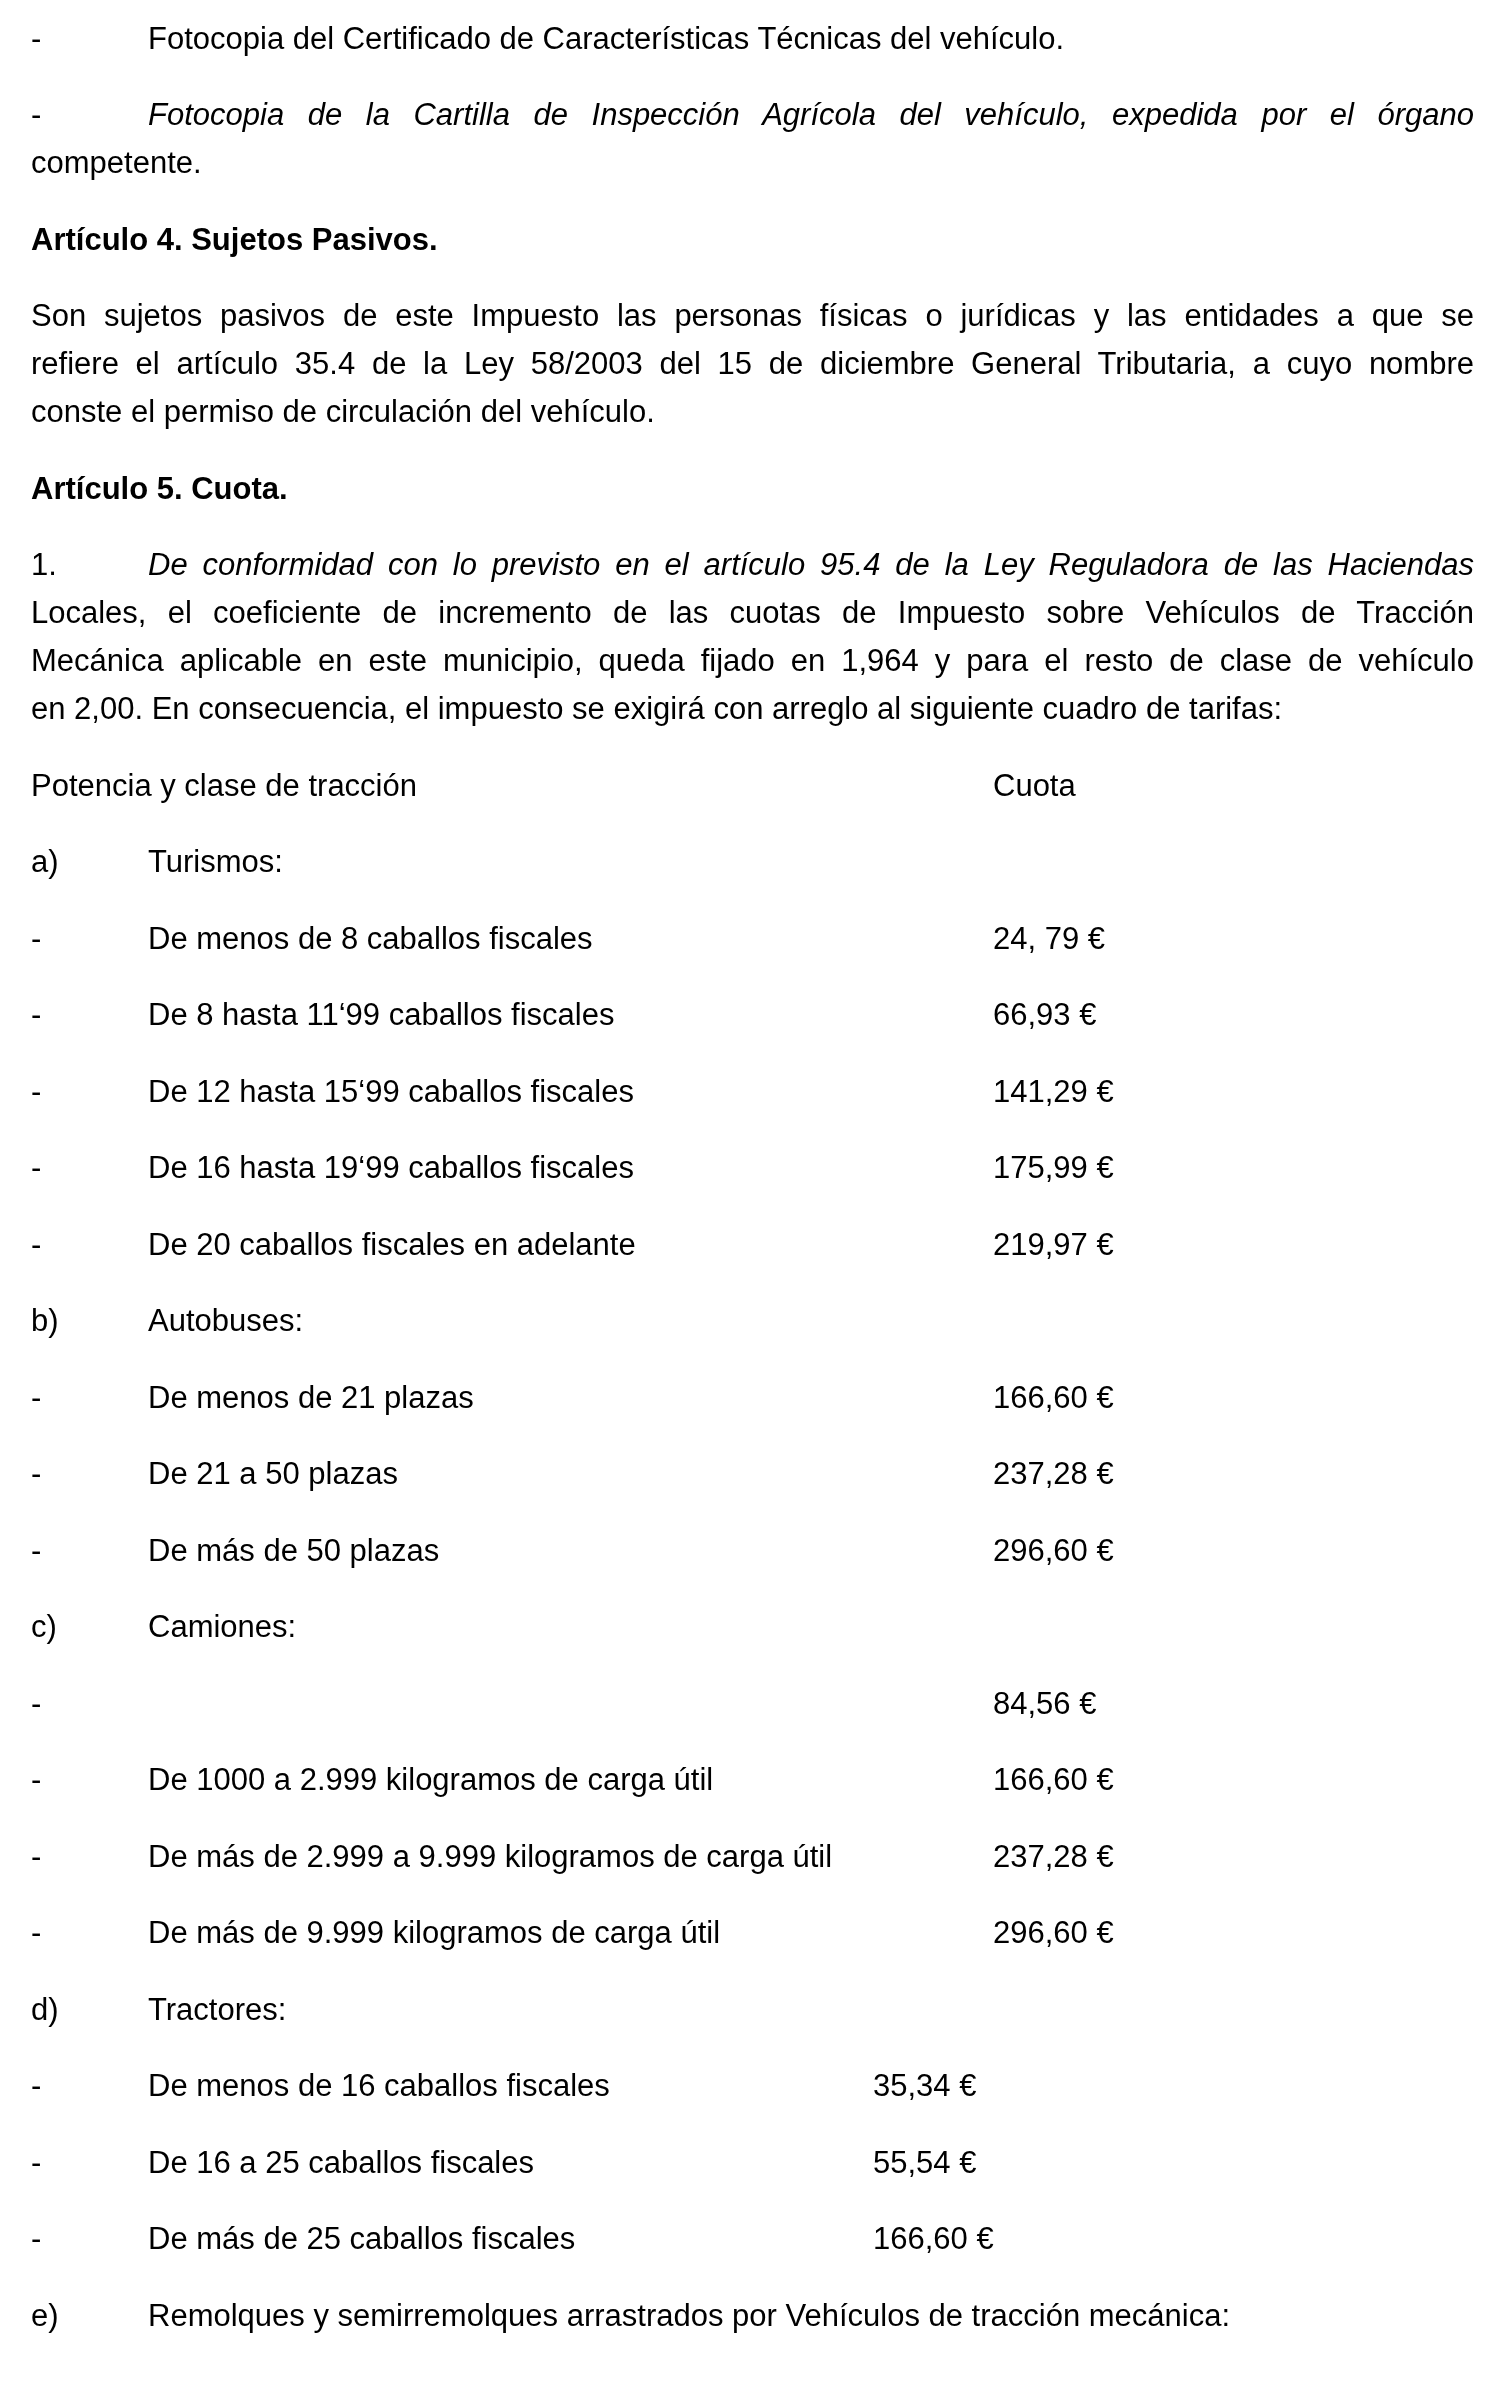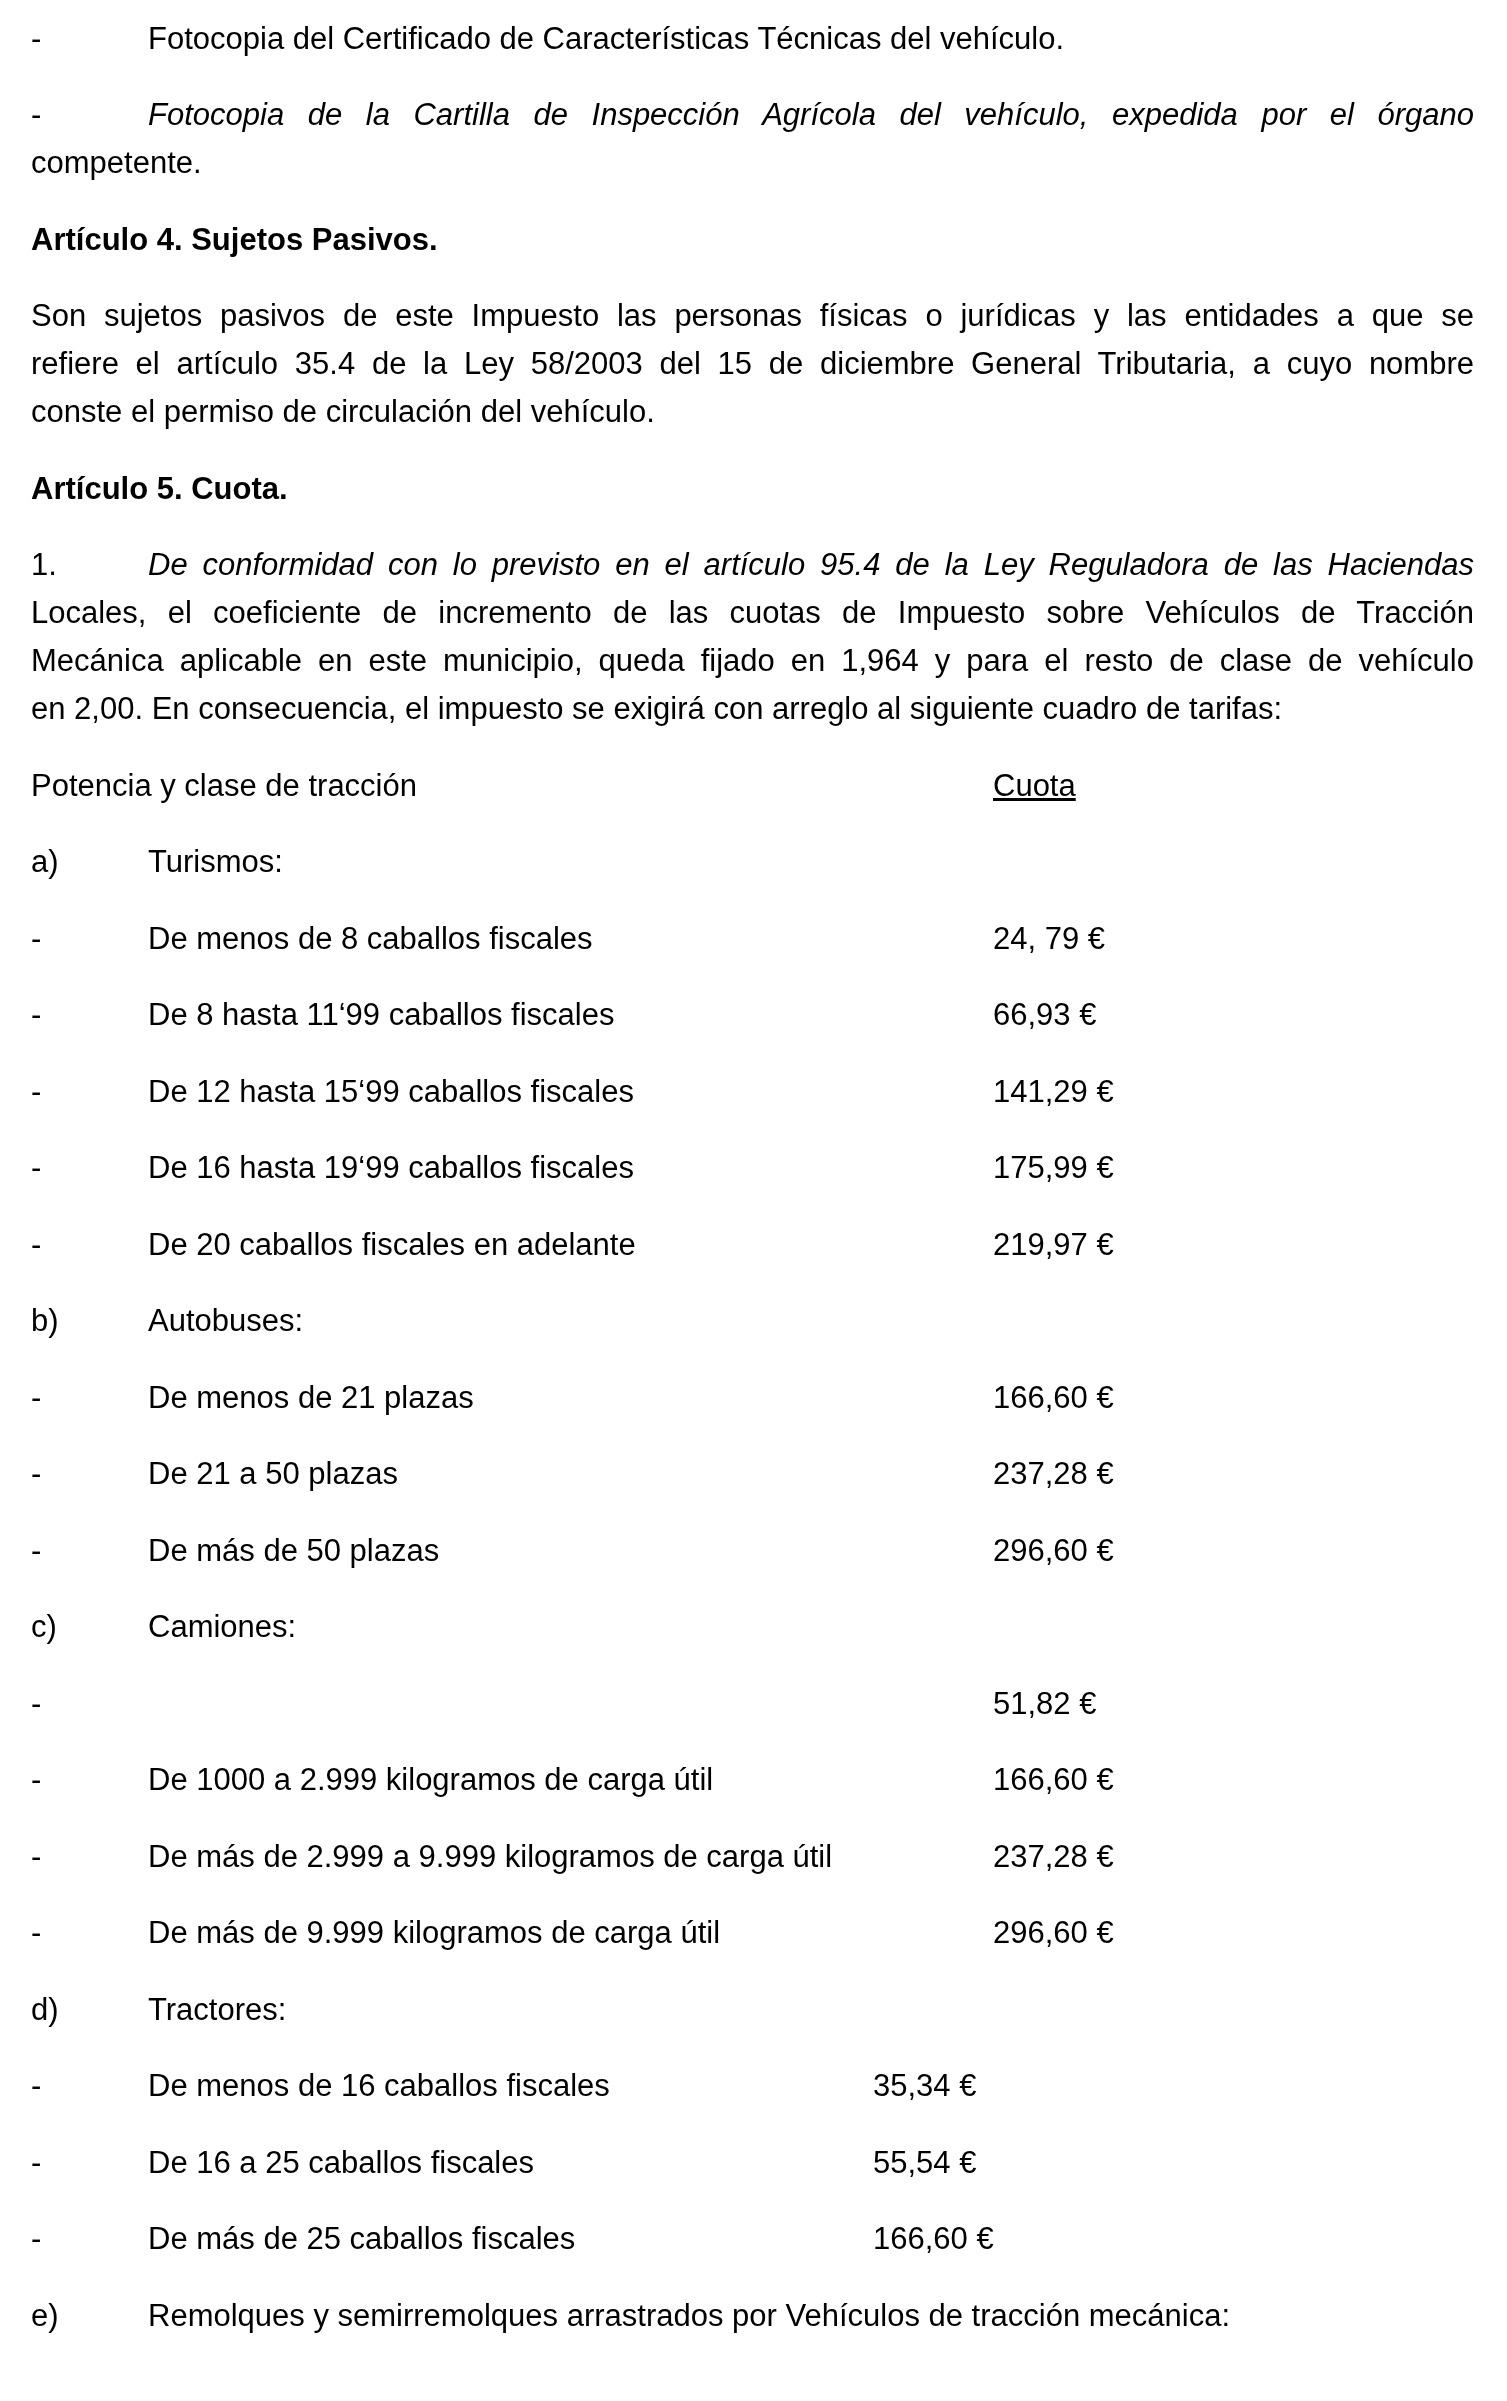--- a/index.html
+++ b/index.html
@@ -45,21 +45,21 @@
   .row {
     position: relative;
     height: 48px;
     margin-bottom: 28.5px;
     line-height: 48px;
   }
   .row .marker   { position: absolute; left: 0;      top: 0; white-space: nowrap; }
   .row .label    { position: absolute; left: 117px;  top: 0; white-space: nowrap; text-align: center; }
   .row .cuota    { position: absolute; left: 962px; top: 0; white-space: nowrap; }
   .row.tractor .cuota { left: 842px; }
-  .row .col2     { position: absolute; left: 962px; top: 0; white-space: nowrap; text-decoration: underline; }
+  .row .col2     { position: absolute; left: 962px; top: 0; white-space: nowrap; }
 </style>
 </head>
 <body>
 
 <div class="page">
 
   <div class="row para" style="margin-bottom:28.5px;">
     <span class="marker">-</span>
     <span class="label">Fotocopia del Certificado de Características Técnicas del vehículo.</span>
   </div>
@@ -142,21 +142,21 @@
     <span class="label">De más de 50 plazas</span>
     <span class="cuota">296,60 €</span>
   </div>
 
   <div class="row">
     <span class="marker">c)</span>
     <span class="label">Camiones:</span>
   </div>
   <div class="row">
     <span class="marker">-</span>
-    <span class="cuota">51,82 €</span>
+    <span class="cuota">84,56 €</span>
   </div>
   <div class="row">
     <span class="marker">-</span>
     <span class="label">De 1000 a 2.999 kilogramos de carga útil</span>
     <span class="cuota">166,60 €</span>
   </div>
   <div class="row">
     <span class="marker">-</span>
     <span class="label">De más de 2.999 a 9.999 kilogramos de carga útil</span>
     <span class="cuota">237,28 €</span>

